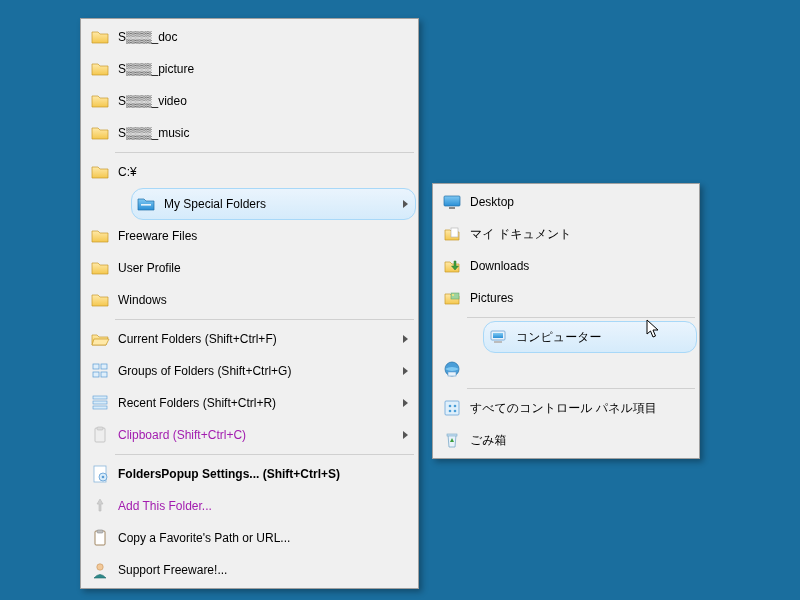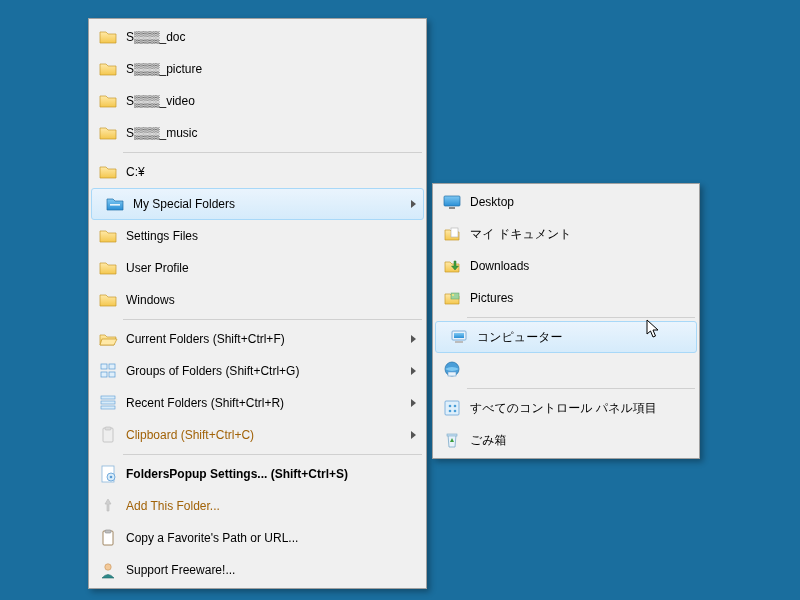--- a/index.html
+++ b/index.html
@@ -13,45 +13,46 @@
     overflow: hidden;
   }
   .menu {
     position: absolute;
     background: #f0f0f0;
     border: 1px solid #a0a0a0;
     box-shadow: 3px 3px 6px rgba(0,0,0,0.3);
     padding: 2px;
   }
   .menu-main {
-    left: 88px;
+    left: 80px;
     top: 18px;
     width: 339px;
   }
   .menu-sub {
     left: 432px;
     top: 183px;
     width: 268px;
   }
   .item {
     display: flex;
     align-items: center;
     height: 32px;
     padding: 0 5px 0 3px;
     cursor: default;
     position: relative;
     color: #000;
   }
   .item.highlight {
     background: linear-gradient(#eaf4fd, #d5ebfb);
     border: 1px solid #a8d8f8;
-    border-radius: 3px;
-    padding: 0 4px 0 9px;
-  }
-  .item.disabled { color: #a16207; }
+    border-radius: 12px;
+    padding: 0 4px 0 0;
+    margin-left: 48px;
+  }
+  .item.disabled { color: #a21caf; }
   .item.bold { font-weight: 700; justify-content: space-between; }
   .icon-cell {
     width: 28px;
     height: 28px;
     display: flex;
     align-items: center;
     justify-content: center;
     flex-shrink: 0;
   }
   .label {
@@ -228,21 +229,21 @@
       </span>
       <span class="label">My Special Folders</span>
       <span class="arrow"></span>
     </div>
     <div class="item">
       <span class="icon-cell">
         <svg class="ic" viewBox="0 0 20 20">
           <use href="#i-folder"></use>
         </svg>
       </span>
-      <span class="label">Settings Files</span>
+      <span class="label">Freeware Files</span>
     </div>
     <div class="item">
       <span class="icon-cell">
         <svg class="ic" viewBox="0 0 20 20">
           <use href="#i-folder"></use>
         </svg>
       </span>
       <span class="label">User Profile</span>
     </div>
     <div class="item">

